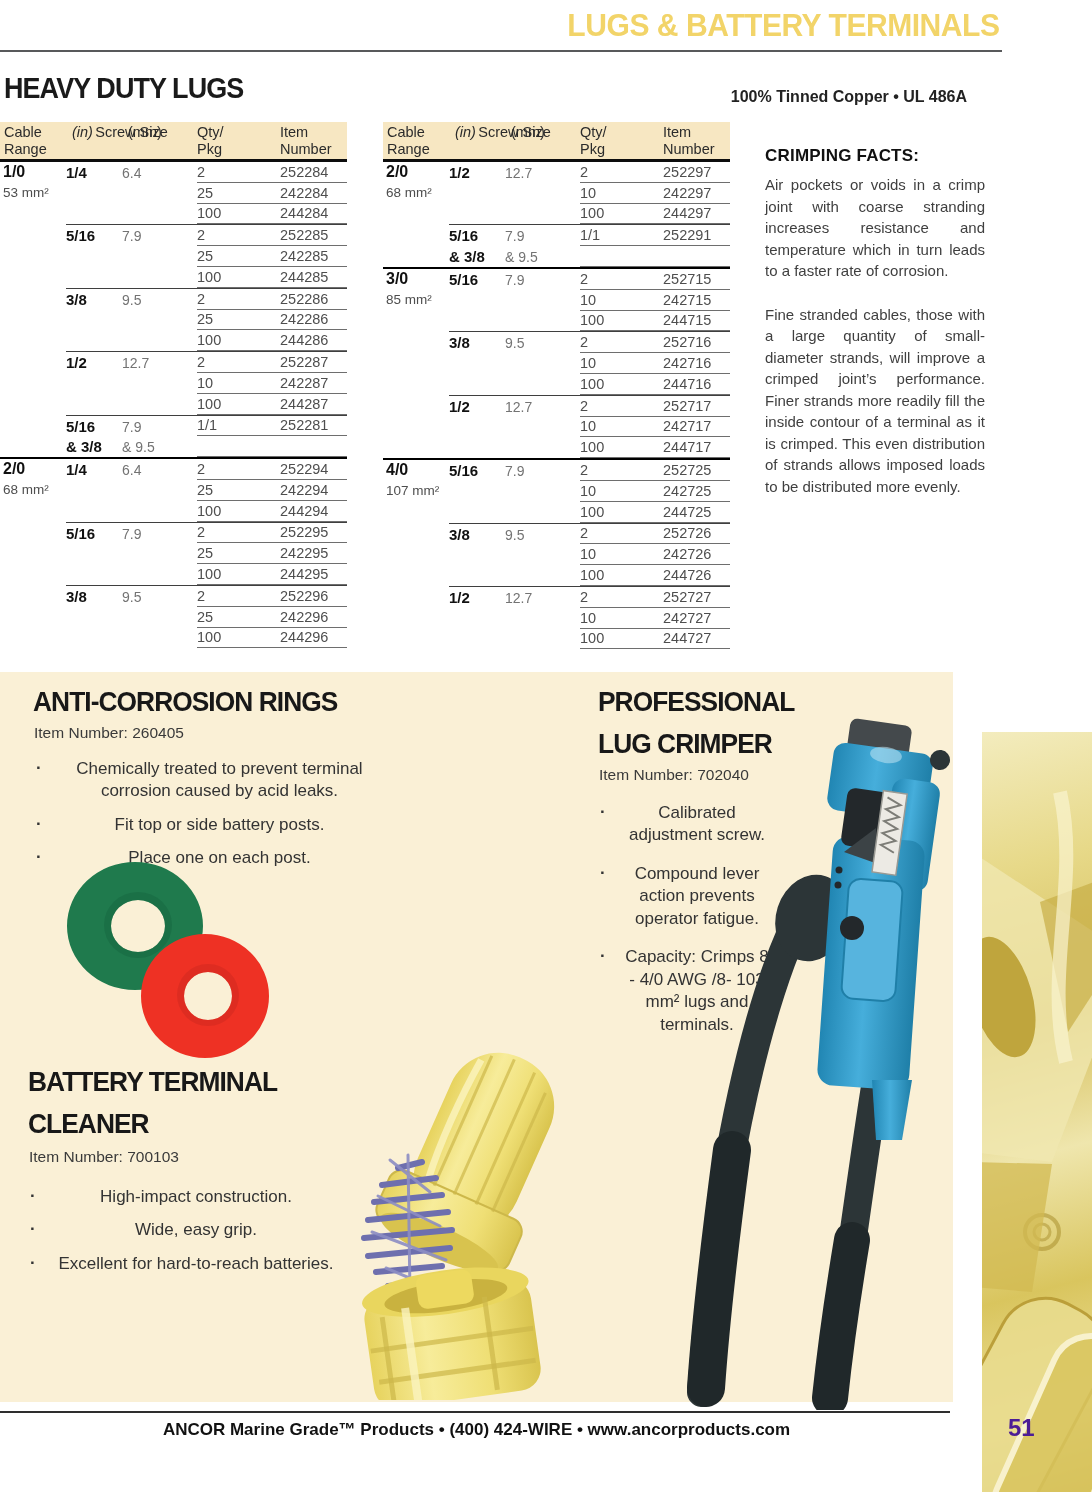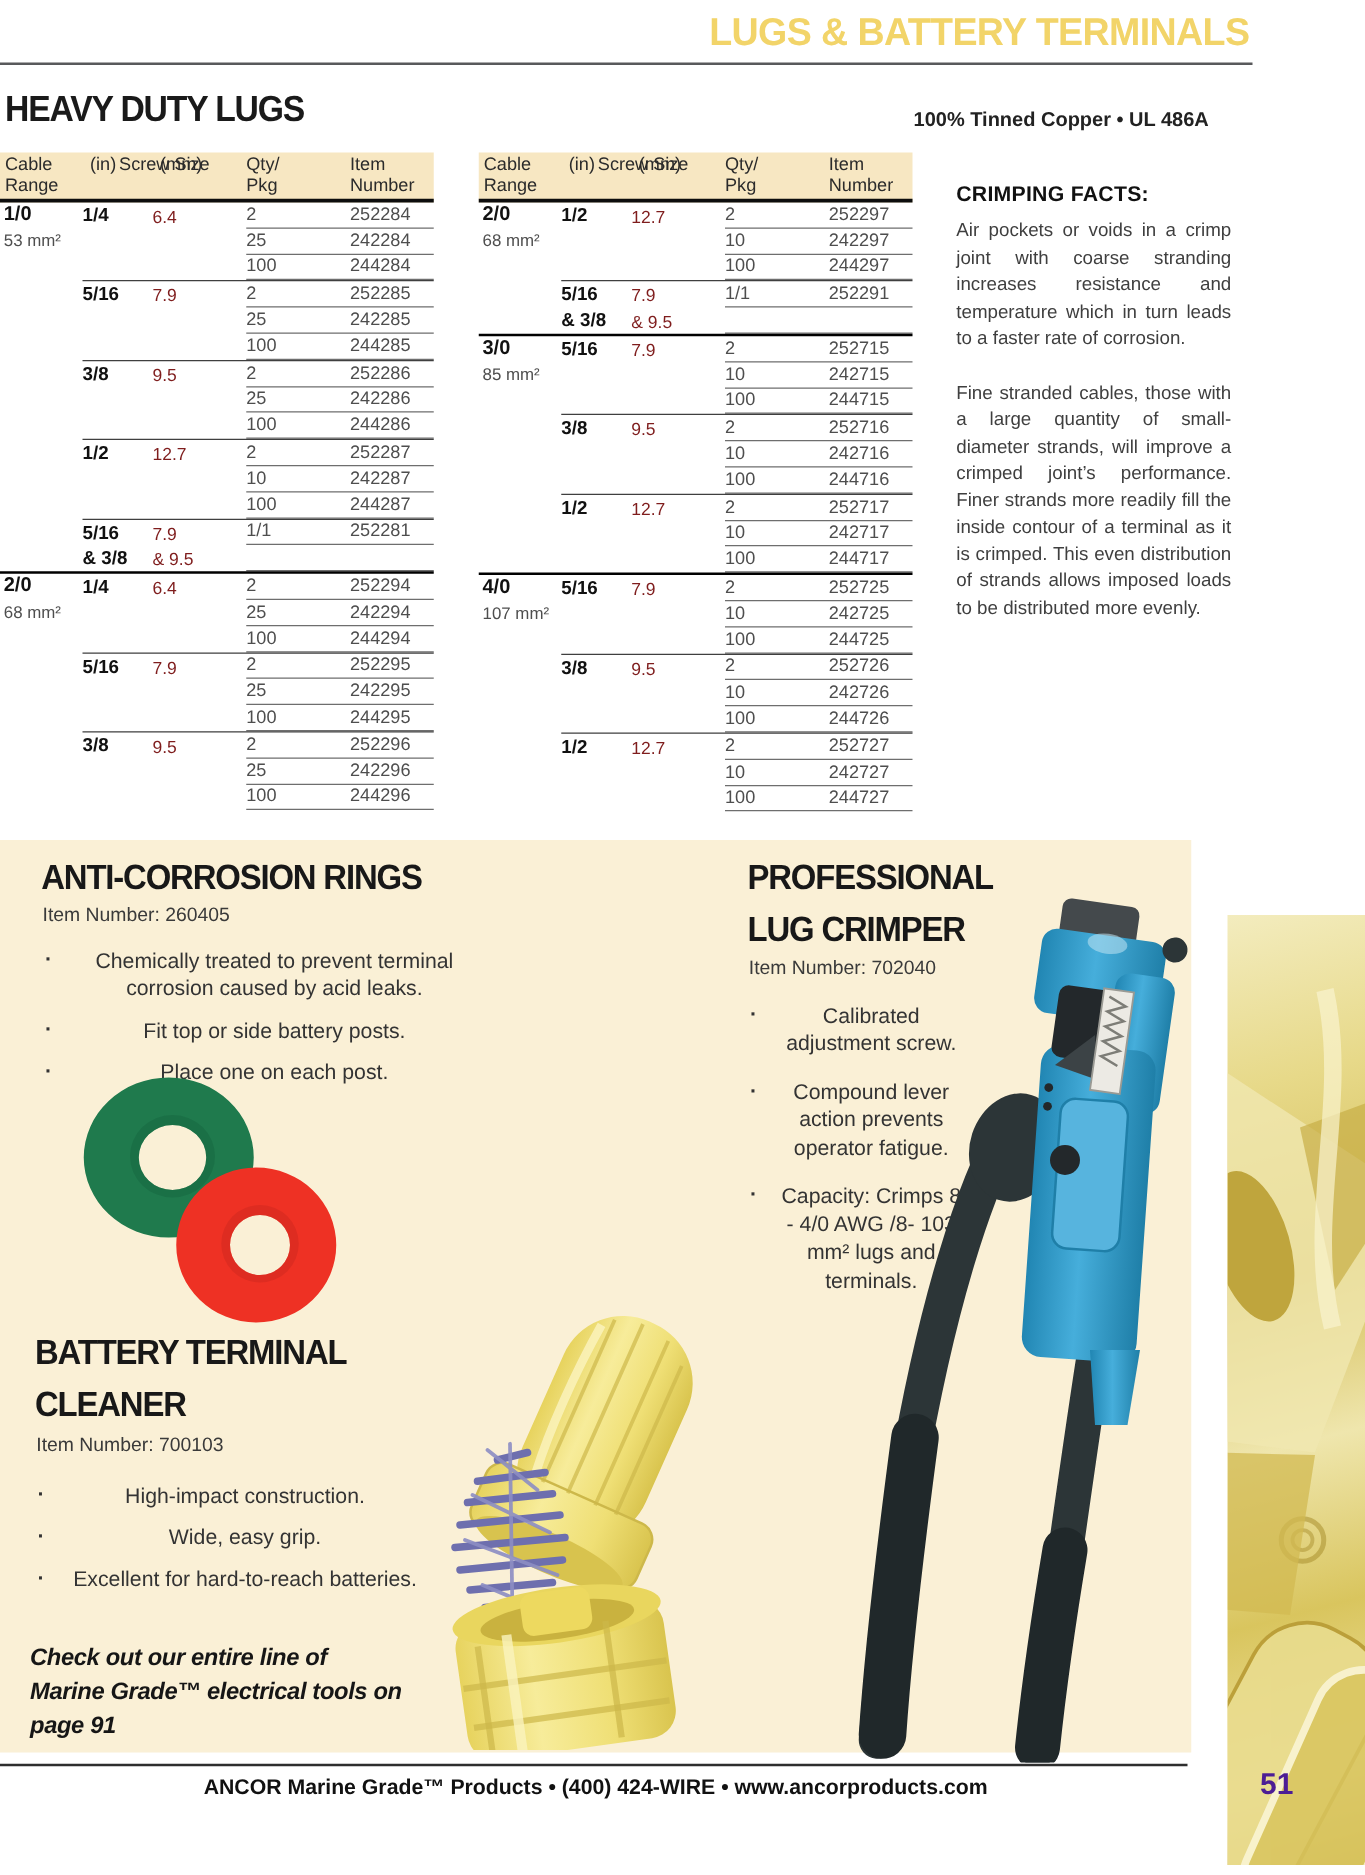--- a/index.html
+++ b/index.html
@@ -15,32 +15,32 @@
 
   
   .lugtable{top:122px;width:347px;font-size:14.5px;color:#4e4e4e;}
   .lugtable.t0{left:0;}
   .lugtable.t1{left:383px;}
   .thead{position:relative;background:var(--table-header-cream,#f7e7c2);height:37px;border-bottom:3px solid #0d0d0d;font-size:14.5px;color:#2b2b2b;line-height:17px;}
   .thead .h{position:absolute;top:2px;}
   .h-cable{left:4px;}
   .h-screw{left:66px;width:131px;text-align:center;}
   .h-inmm{top:19px;position:absolute;}
-  .h-in{left:72px;}
+  .h-in{left:72px;font-style:italic;}
   .h-mm{left:128px;}
   .h-qty{left:197px;}
   .h-item{left:280px;}
   .cgroup{position:relative;}
   .cgroup.csep{border-top:2.5px solid #000;}
   .cable-label{position:absolute;left:3px;top:1px;font-weight:bold;font-size:16px;color:#111;}
   .cable-mm2{position:absolute;left:3px;top:23px;font-size:13.5px;color:#4e4e4e;}
   .sgroup{position:relative;margin-left:66px;}
   .sgroup.ssep{border-top:1.2px solid #3f3f3f;}
   .screw-in{position:absolute;left:0;top:1px;font-weight:bold;font-size:15px;color:#111;line-height:20.8px;}
-  .screw-mm{position:absolute;left:56px;top:1px;font-size:14px;color:#7f1d1d;line-height:20.8px;}
+  .screw-mm{position:absolute;left:56px;top:1px;font-size:14px;color:#737373;line-height:20.8px;}
   .qrow{margin-left:131px;height:20.8px;border-bottom:1px solid #6e6e6e;display:flex;align-items:center;box-sizing:border-box;}
   .qty{width:83px;}
   .inum{flex:1;}
 
   
   .facts{left:765px;top:146px;width:220px;}
   .facts-title{font-size:17px;font-weight:bold;color:#111;letter-spacing:.2px;margin-bottom:8px;}
   .facts p{margin:0 0 22px 0;font-size:15px;line-height:21.5px;color:#3f3f3f;text-align:justify;}
 
   
@@ -481,21 +481,20 @@
       </div>
       <div class="bullet">
         <span class="dot">·</span>
         <span class="btxt">Wide, easy grip.</span>
       </div>
       <div class="bullet">
         <span class="dot">·</span>
         <span class="btxt">Excellent for hard-to-reach batteries.</span>
       </div>
     </div>
-  <div class="abs note" style="left:24px;top:1314px;width:300px;">Check out our entire line of Marine Grade™ electrical tools on page 91</div>
 
   <svg class="abs" style="left:290px;top:1040px;pointer-events:none;" width="290" height="360" viewBox="0 0 290 360">
     <defs>
       <linearGradient id="yg" x1="0" y1="0" x2="1" y2="0">
         <stop offset="0" stop-color="#e7d35e"></stop>
           <stop offset=".35" stop-color="#f7ec9a"></stop>
         <stop offset=".7" stop-color="#efdf75"></stop>
           <stop offset="1" stop-color="#d9c44e"></stop>
       </linearGradient>
     </defs>

